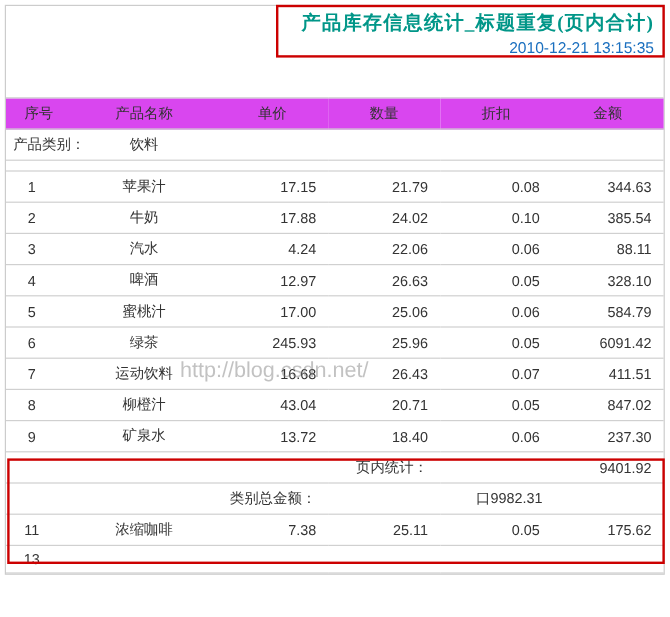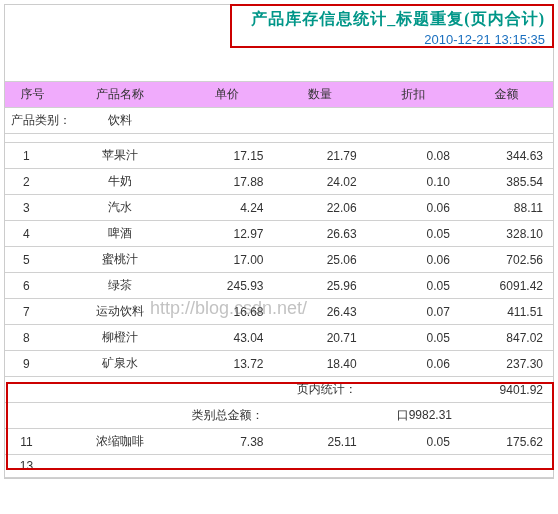--- a/index.html
+++ b/index.html
@@ -48,21 +48,21 @@
   border-top: 1px solid #d0d0d0;
   border-bottom: 1px solid #d0d0d0;
   border-left: none;
   border-right: none;
   text-align: center;
   font-weight: normal;
   height: 20px;
   box-sizing: border-box;
 }
 th {
-  background: #f0abfc;
+  background: #d946ef;
   color: #333;
 }
 .num-col { text-align: right; padding-right: 10px; }
 .cat-row td { text-align: center; }
 .summary td { text-align: right; padding-right: 10px; }
 .category-total td { text-align: right; padding-right: 10px; }
 .idx-col { text-align: center; padding-right: 18px; }
 .name-col { text-align: center; }
 .red-box1 {
   position: absolute;
@@ -171,21 +171,21 @@
           <td class="num-col">26.63</td>
           <td class="num-col">0.05</td>
           <td class="num-col">328.10</td>
         </tr>
         <tr>
           <td class="idx-col">5</td>
           <td class="name-col">蜜桃汁</td>
           <td class="num-col">17.00</td>
           <td class="num-col">25.06</td>
           <td class="num-col">0.06</td>
-          <td class="num-col">702.56</td>
+          <td class="num-col">584.79</td>
         </tr>
         <tr>
           <td class="idx-col">6</td>
           <td class="name-col">绿茶</td>
           <td class="num-col">245.93</td>
           <td class="num-col">25.96</td>
           <td class="num-col">0.05</td>
           <td class="num-col">6091.42</td>
         </tr>
         <tr>

